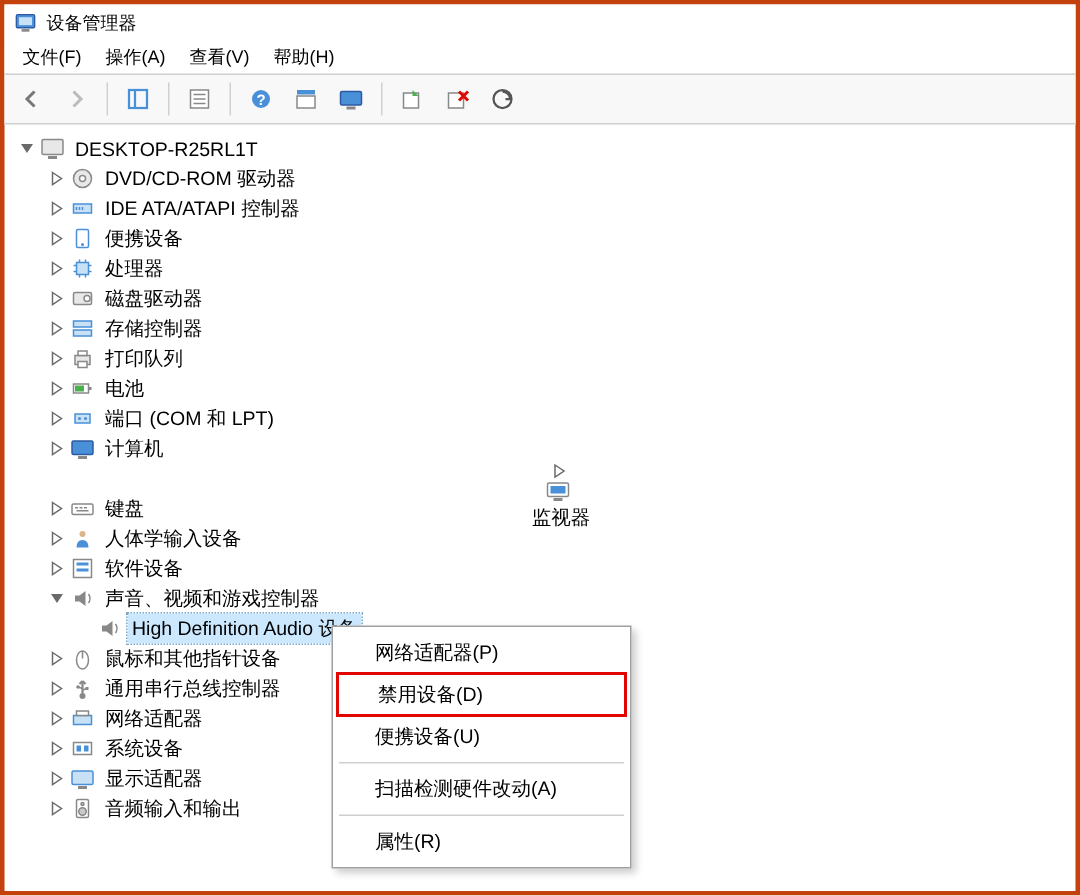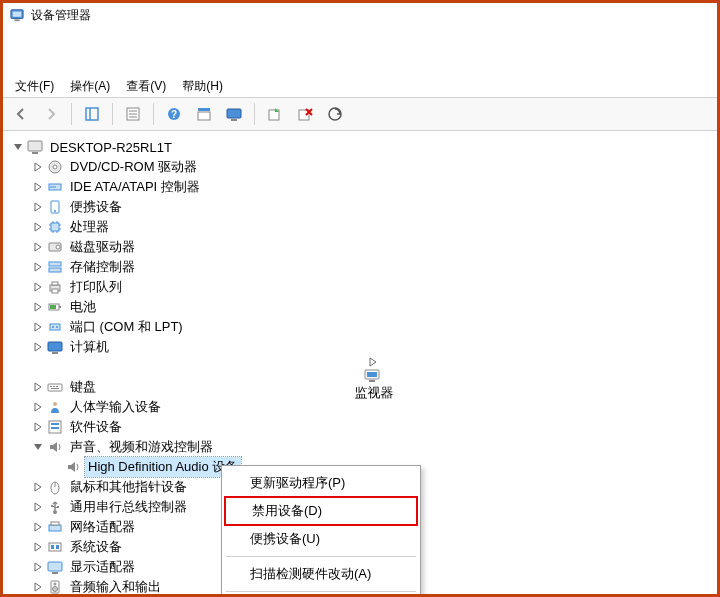--- a/index.html
+++ b/index.html
@@ -1,21 +1,21 @@
 <!DOCTYPE html>
 <html><head>
 <meta charset="utf-8">
 <style>
   * { box-sizing: border-box; font-family: "Microsoft YaHei", "Segoe UI", Tahoma, sans-serif; }
   body { margin:0; padding:0; width:720px; height:597px; background:#fff; font-size:13px; color:#000; overflow:hidden; }
   .window { display:flex; flex-direction:column; width:100%; height:100%; border:3px solid #c2410c; }
   .titlebar { display:flex; align-items:center; height:24px; padding:0 6px; background:#fff; }
   .titlebar .tb-icon { width:16px; height:16px; margin-right:6px; display:flex; align-items:center; justify-content:center; }
   .titlebar .tb-title { font-size:12px; }
-  .menubar { display:flex; align-items:center; height:22px; padding:0 4px; background:#fff;margin-top:48px; }
+  .menubar { display:flex; align-items:center; height:22px; padding:0 4px; background:#fff; }
   .menubar .menu-item { padding:2px 8px; font-size:12px; cursor:default; }
   .toolbar { display:flex; align-items:center; height:34px; padding:2px 4px; border-top:1px solid #d0d0d0; border-bottom:1px solid #d0d0d0; background:#f8f8f8; gap:2px; }
   .toolbar .tb-btn { width:28px; height:28px; display:flex; align-items:center; justify-content:center; border:1px solid transparent; }
   .toolbar .sep { width:1px; height:22px; background:#d0d0d0; margin:0 4px; }
   .tree { flex:1; overflow:auto; padding:6px 0 6px 8px; position:relative; }
   .node { display:flex; align-items:center; height:20px; white-space:nowrap; }
   .expander { width:14px; height:14px; display:flex; align-items:center; justify-content:center; font-size:10px; color:#6a6a6a; cursor:default; margin-right:2px; }
   .node-icon { width:16px; height:16px; margin-right:4px; display:flex; align-items:center; justify-content:center; }
   .node-label { font-size:13px; padding:1px 3px; }
   .selected .node-label { background:#cce8ff; outline:1px dotted #7aa7c7; color:#000; }
@@ -456,21 +456,21 @@
               <rect x="4" y="2" width="8" height="12" rx="1" fill="#fff" stroke="#888"></rect>
               <circle cx="8" cy="10" r="2.5" fill="#c9c9c9" stroke="#888"></circle>
               <circle cx="8" cy="5" r="1" fill="#c9c9c9" stroke="#888"></circle>
             </svg>
           </span>
           <span class="node-label">音频输入和输出</span>
         </div>
       </div>
 
     <div class="context-menu" style="left:218px; top:334px;">
-      <div class="cm-item">更新驱动程序(P)</div>
+      <div class="cm-item">网络适配器(P)</div>
       <div class="cm-item highlight-box">禁用设备(D)</div>
       <div class="cm-item">便携设备(U)</div>
       <div class="cm-sep"></div>
       <div class="cm-item">扫描检测硬件改动(A)</div>
       <div class="cm-sep"></div>
       <div class="cm-item">属性(R)</div>
     </div>
 
   </div>
 </div>

